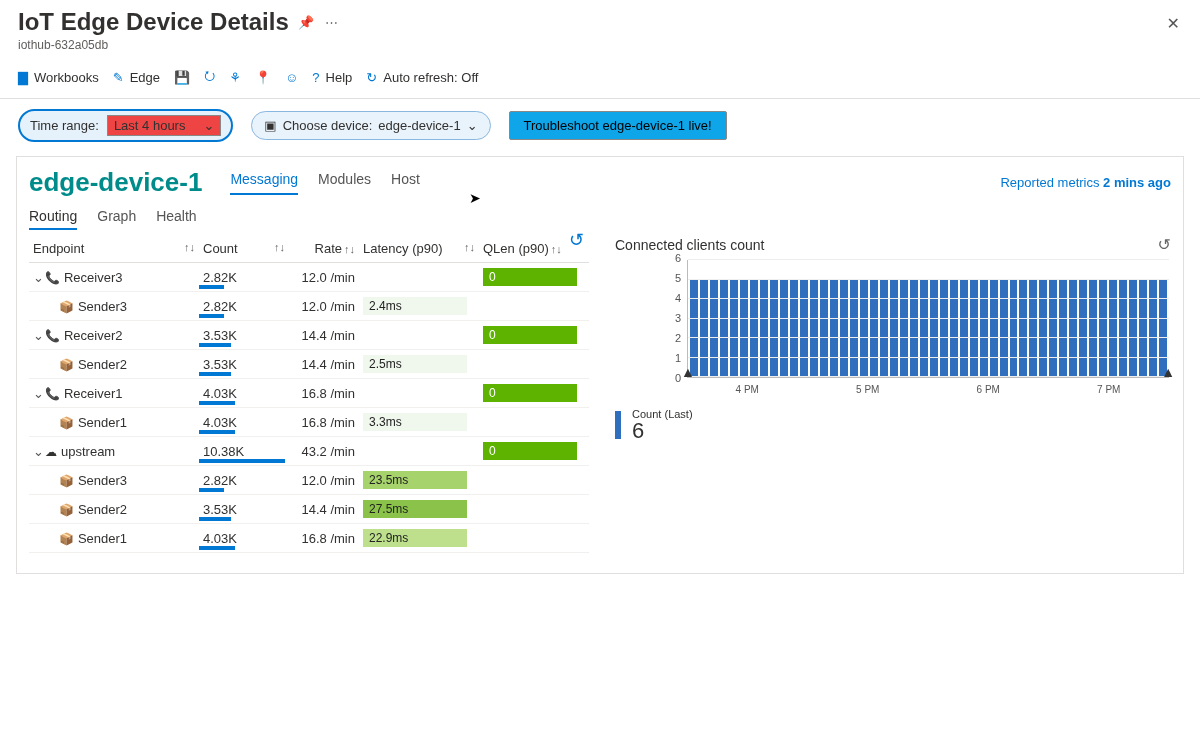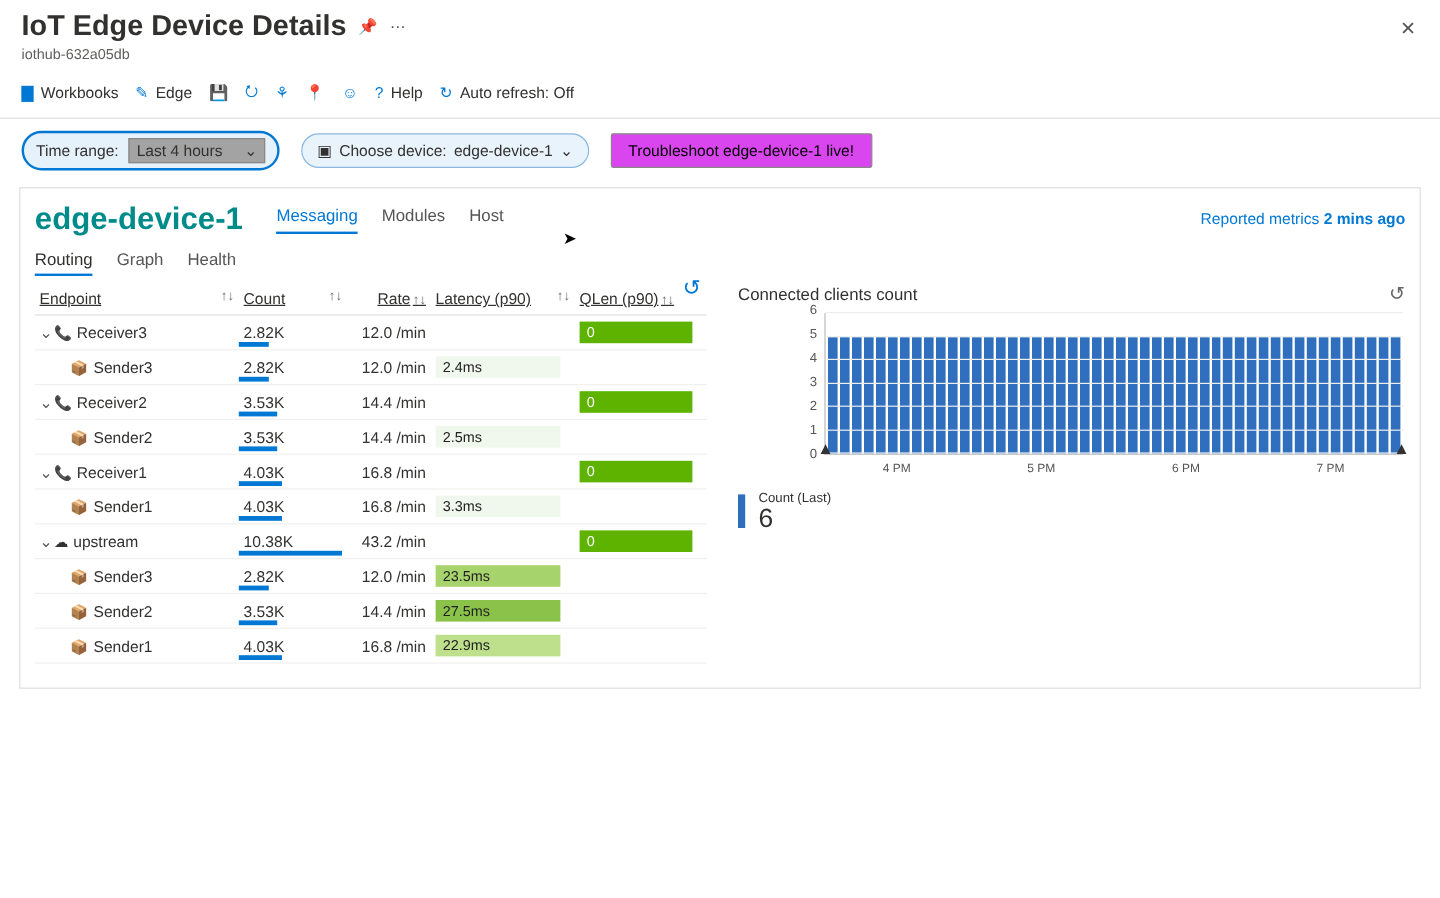--- a/index.html
+++ b/index.html
@@ -8,40 +8,40 @@
   .title-row { display: flex; align-items: center; gap: 10px; }
   .page-title { font-size: 24px; font-weight: 600; }
   .icon-btn { cursor: pointer; display: inline-flex; align-items: center; justify-content: center; color: #505050; }
   .close-x { position: absolute; top: 14px; right: 20px; font-size: 16px; color: #555; cursor: pointer; }
   .breadcrumb { font-size: 12px; color: #605e5c; margin-top: 2px; }
   .toolbar { display: flex; align-items: center; gap: 14px; padding: 14px 18px 10px; border-bottom: 1px solid #e1dfdd; font-size: 13px; }
   .tb-item { display: inline-flex; align-items: center; gap: 6px; cursor: pointer; color: #323130; }
   .tb-icon { color: #0078d4; }
   .controls-row { display: flex; align-items: center; gap: 18px; padding: 10px 18px; }
   .pill { display: inline-flex; align-items: center; gap: 8px; border: 2px solid #0078d4; background: #e5f1fb; border-radius: 20px; padding: 4px 10px; font-size: 13px; }
-  .pill select, .pill .select-box { border: 1px solid #8a8886; background: #a3a3a3; font-size: 13px; padding: 2px 6px; text-align: center; }
+  .pill select, .pill .select-box { border: 1px solid #8a8886; background: #ef4444; font-size: 13px; padding: 2px 6px; text-align: center; }
   .device-pill { display: inline-flex; align-items: center; gap: 6px; border: 1px solid #8ab7e0; background: #e9f3fb; border-radius: 18px; padding: 6px 12px; font-size: 13px; cursor: pointer; }
-  .troubleshoot-btn { border: 1px solid #8a8886; background: #d946ef; padding: 6px 14px; font-size: 13px; cursor: pointer; border-radius: 2px; }
+  .troubleshoot-btn { border: 1px solid #8a8886; background: #0ea5e9; padding: 6px 14px; font-size: 13px; cursor: pointer; border-radius: 2px; }
   .panel { margin: 4px 16px; border: 1px solid #e1dfdd; padding: 10px 12px 20px; }
   .panel-head { display: flex; align-items: center; gap: 28px; }
   .device-name { font-size: 26px; font-weight: 600; color: #008b8b; }
   .tabs { display: flex; gap: 20px; font-size: 14px; }
   .tab { padding-bottom: 6px; cursor: pointer; color: #555; }
   .tab.active { color: #0078d4; border-bottom: 2px solid #0078d4; font-weight: 500; }
   .reported { margin-left: auto; font-size: 13px; color: #0078d4; }
   .reported b { font-weight: 600; }
   .subtabs { display: flex; gap: 20px; font-size: 14px; margin-top: 10px; border-bottom: 1px solid transparent; }
   .subtab { padding-bottom: 4px; cursor: pointer; color: #555; }
   .subtab.active { border-bottom: 2px solid #0078d4; color: #323130; }
   .body-split { display: flex; gap: 20px; position: relative; margin-top: 4px; }
   .left { flex: 0 0 560px; }
   .right { flex: 1; padding-left: 6px; }
   .undo-ic { position: absolute; left: 540px; top: -6px; color: #0078d4; font-size: 18px; cursor: pointer; }
   .grid { width: 100%; border-collapse: collapse; font-size: 13px; }
-  .grid th { text-align: left; font-weight: 400; padding: 6px 4px; border-bottom: 1px solid #e1dfdd; font-size: 13px; color: #323130; text-decoration: underline; }
+  .grid th { text-align: left; font-weight: 400; padding: 6px 4px; border-bottom: 1px solid #e1dfdd; font-size: 13px; color: #323130; }
   .grid th .sort { float: right; color: #666; font-size: 11px; }
   .grid th.rate .sort, .grid th.ql .sort { float: none; margin-left: 2px; }
   .grid td { padding: 5px 4px; border-bottom: 1px solid #f1f0ef; vertical-align: middle; height: 28px; }
   .grid tr.child td:first-child { padding-left: 30px; }
   .chev { display:inline-block; width:10px; color:#555; margin-right:2px; }
   .row-icon { margin-right: 4px; font-size: 12px; }
   .count-cell { position: relative; }
   .count-bar { position: absolute; left: 0; bottom: 2px; height: 4px; background: #0078d4; }
   .qlen-bar { background: #5db300; color: #fff; padding: 2px 6px; display: inline-block; min-width: 94px; font-size: 12px; }
   .lat-bar { padding: 2px 6px; display: inline-block; min-width: 104px; font-size: 12px; color:#222; }

